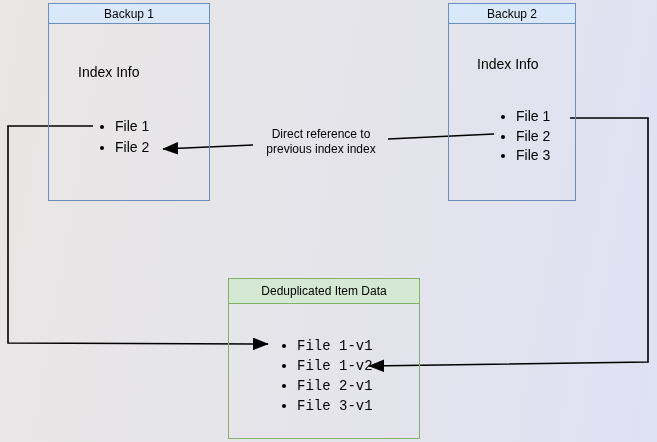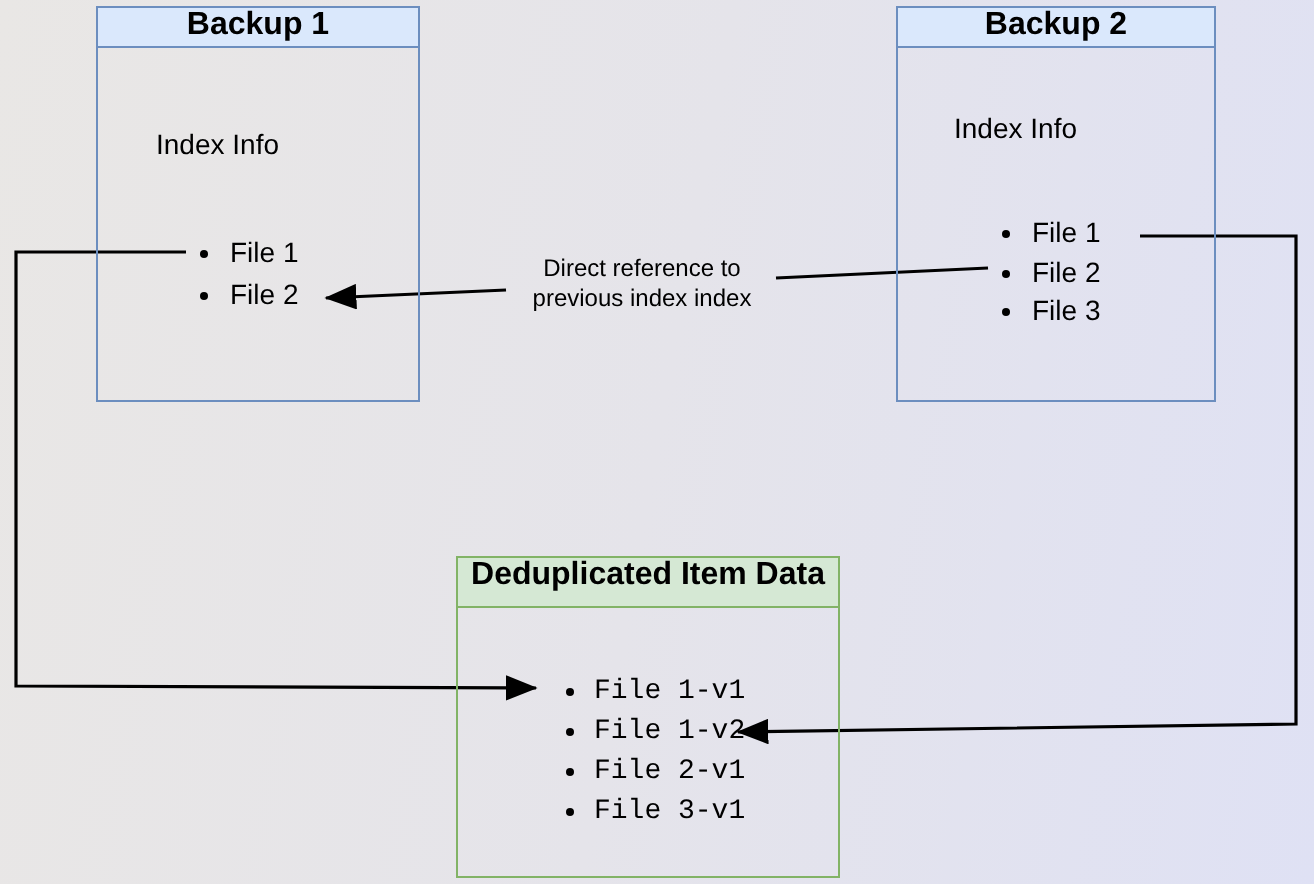--- a/index.html
+++ b/index.html
@@ -27,24 +27,24 @@
   }
   .box {
     position: absolute;
     box-sizing: border-box;
     background: transparent;
   }
   .box.blue   { border: 1px solid var(--blue-border, #6c8ebf); }
   .box.green  { border: 1px solid var(--green-border, #82b366); }
   .box-header {
     display: flex;
-    align-items: flex-start;
+    align-items: center;
     justify-content: center;
-    font-size: 16px;
-    font-weight: bold;
+    font-size: 12px;
+    font-weight: normal;
     box-sizing: border-box;
   }
   .blue .box-header {
     height: 20px;
     background: var(--blue-fill, #dae8fc);
     border-bottom: 1px solid var(--blue-border, #6c8ebf);
   }
   .green .box-header {
     height: 25px;
     background: var(--green-fill, #d5e8d4);
@@ -60,21 +60,21 @@
     margin: 0;
     padding-left: 17px;
     font-size: 14px;
     list-style: disc;
     white-space: nowrap;
   }
   #backup1-list { left: 49px; top: 112px; line-height: 21px; }
   #backup2-list { left: 50px; top: 103px; line-height: 19.5px; }
   #dedup-list   { left: 51px; top:  57px; line-height: 20px; font-family: Liberation Mono, monospace; }
   #backup1-box { left: 48px;  top: 3px;   width: 162px; height: 198px; }
-  #backup2-box { left: 448px; top: 3px;   width: 160px; height: 198px; }
+  #backup2-box { left: 448px; top: 3px;   width: 128px; height: 198px; }
   #dedup-box   { left: 228px; top: 278px; width: 192px; height: 161px; }
   #backup1-index-label { left: 29px; top: 60px; }
   #backup2-index-label { left: 28px; top: 52px; }
   #edge-label {
     position: absolute;
     left: 240px;
     top: 127px;
     width: 162px;
     text-align: center;
     font-size: 12px;

